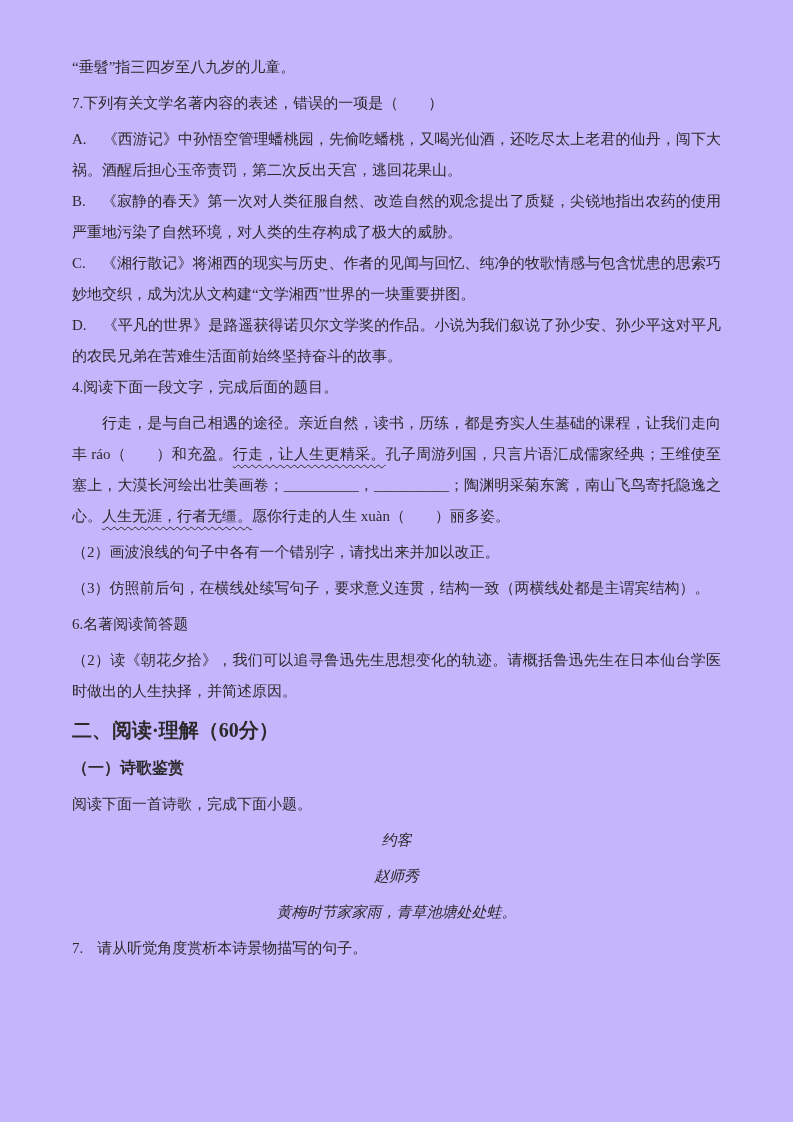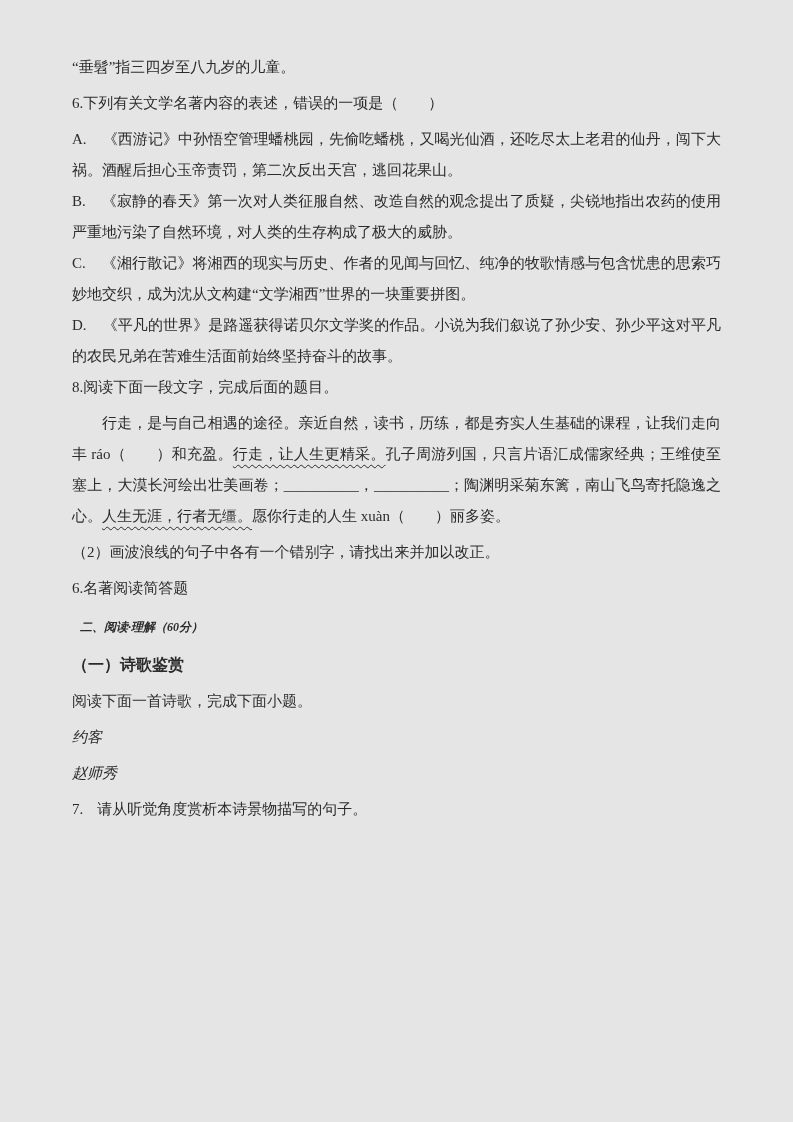--- a/index.html
+++ b/index.html
@@ -6,21 +6,21 @@
     margin: 0;
     padding: 0;
     background: #ffffff;
   }
   .page {
     position: relative;
     width: 793px;
     height: 1122px;
     box-sizing: border-box;
     padding: 52px 72px 40px 72px;
-    background: #e5e5e5;
+    background: #c4b5fd;
     font-family: "Liberation Serif", "DejaVu Serif", serif;
     font-size: 15px;
     line-height: 31px;
     color: #2b2b2b;
     overflow: hidden;
   }
   p {
     margin: 0 0 5px 0;
     text-align: justify;
   }
@@ -40,66 +40,69 @@
     text-decoration: underline;
     text-decoration-style: wavy;
     text-decoration-thickness: 1px;
     text-underline-offset: 5px;
   }
   .blank {
     letter-spacing: 0;
   }
   .heading {
     font-weight: bold;
-    font-size: 12px;
-    margin: 8px 0 6px 8px;
-    font-style: italic;
+    font-size: 20px;
+    margin: 8px 0 6px 0;
   }
   .subheading {
     font-weight: bold;
     font-size: 16px;
     margin: 2px 0 6px 0;
     font-family: Liberation Serif, serif;
   }
   .poem {
     font-style: italic;
+    text-align: center;
     margin: 0 0 5px 0;
   }
   .q-label {
     margin-right: 14px;
   }
 </style>
 </head>
 <body>
 
 <div class="page">
 
   <p>“垂髫”指三四岁至八九岁的儿童。</p>
 
-  <p>6.下列有关文学名著内容的表述，错误的一项是（　　）</p>
+  <p>7.下列有关文学名著内容的表述，错误的一项是（　　）</p>
 
   <p class="option"><span class="opt-label">A.</span><span>《西游记》中孙悟空管理蟠桃园，先偷吃蟠桃，又喝光仙酒，还吃尽太上老君的仙丹，闯下大祸。酒醒后担心玉帝责罚，第二次反出天宫，逃回花果山。</span></p>
 
   <p class="option"><span class="opt-label">B.</span><span>《寂静的春天》第一次对人类征服自然、改造自然的观念提出了质疑，尖锐地指出农药的使用严重地污染了自然环境，对人类的生存构成了极大的威胁。</span></p>
 
   <p class="option"><span class="opt-label">C.</span><span>《湘行散记》将湘西的现实与历史、作者的见闻与回忆、纯净的牧歌情感与包含忧患的思索巧妙地交织，成为沈从文构建“文学湘西”世界的一块重要拼图。</span></p>
 
   <p class="option"><span class="opt-label">D.</span><span>《平凡的世界》是路遥获得诺贝尔文学奖的作品。小说为我们叙说了孙少安、孙少平这对平凡的农民兄弟在苦难生活面前始终坚持奋斗的故事。</span></p>
 
-  <p>8.阅读下面一段文字，完成后面的题目。</p>
+  <p>4.阅读下面一段文字，完成后面的题目。</p>
 
   <p class="passage"><span class="seg">行走，是与自己相遇的途径。亲近自然，读书，历练，都是夯实人生基础的课程，让我们走向丰 ráo（　　）和充盈。</span><span class="seg wavy">行走，让人生更精采。</span><span class="seg">孔子周游列国，只言片语汇成儒家经典；王维使至塞上，大漠长河绘出壮美画卷；</span><span class="seg blank">__________</span><span class="seg">，</span><span class="seg blank">__________</span><span class="seg">；陶渊明采菊东篱，南山飞鸟寄托隐逸之心。</span><span class="seg wavy">人生无涯，行者无缰。</span><span class="seg">愿你行走的人生 xuàn（　　）丽多姿。</span></p>
 
   <p>（2）画波浪线的句子中各有一个错别字，请找出来并加以改正。</p>
+  <p>（3）仿照前后句，在横线处续写句子，要求意义连贯，结构一致（两横线处都是主谓宾结构）。</p>
 
   <p>6.名著阅读简答题</p>
+  <p>（2）读《朝花夕拾》，我们可以追寻鲁迅先生思想变化的轨迹。请概括鲁迅先生在日本仙台学医时做出的人生抉择，并简述原因。</p>
 
   <p class="heading">二、阅读·理解（60分）</p>
   <p class="subheading">（一）诗歌鉴赏</p>
 
   <p>阅读下面一首诗歌，完成下面小题。</p>
 
   <p class="poem">约客</p>
   <p class="poem">赵师秀</p>
+  <p class="poem">黄梅时节家家雨，青草池塘处处蛙。</p>
 
   <p><span class="q-label">7.</span><span>请从听觉角度赏析本诗景物描写的句子。</span></p>
 
 </div>
 
 </body></html>

